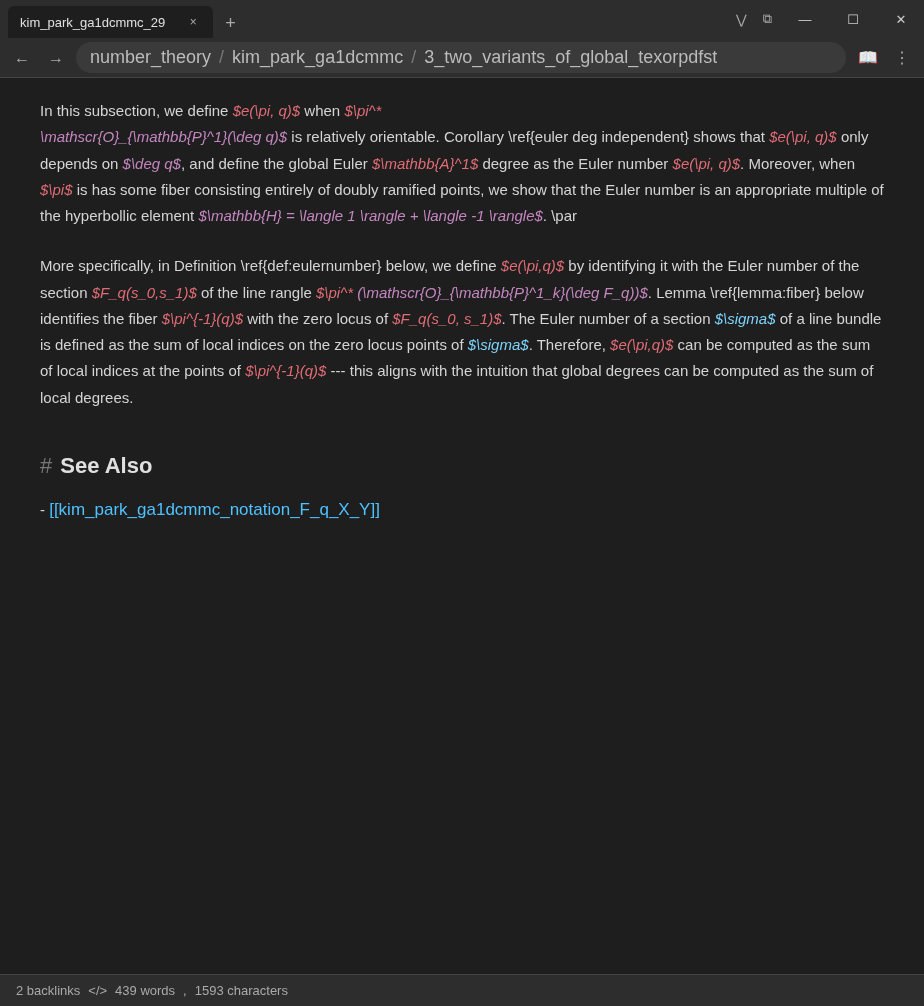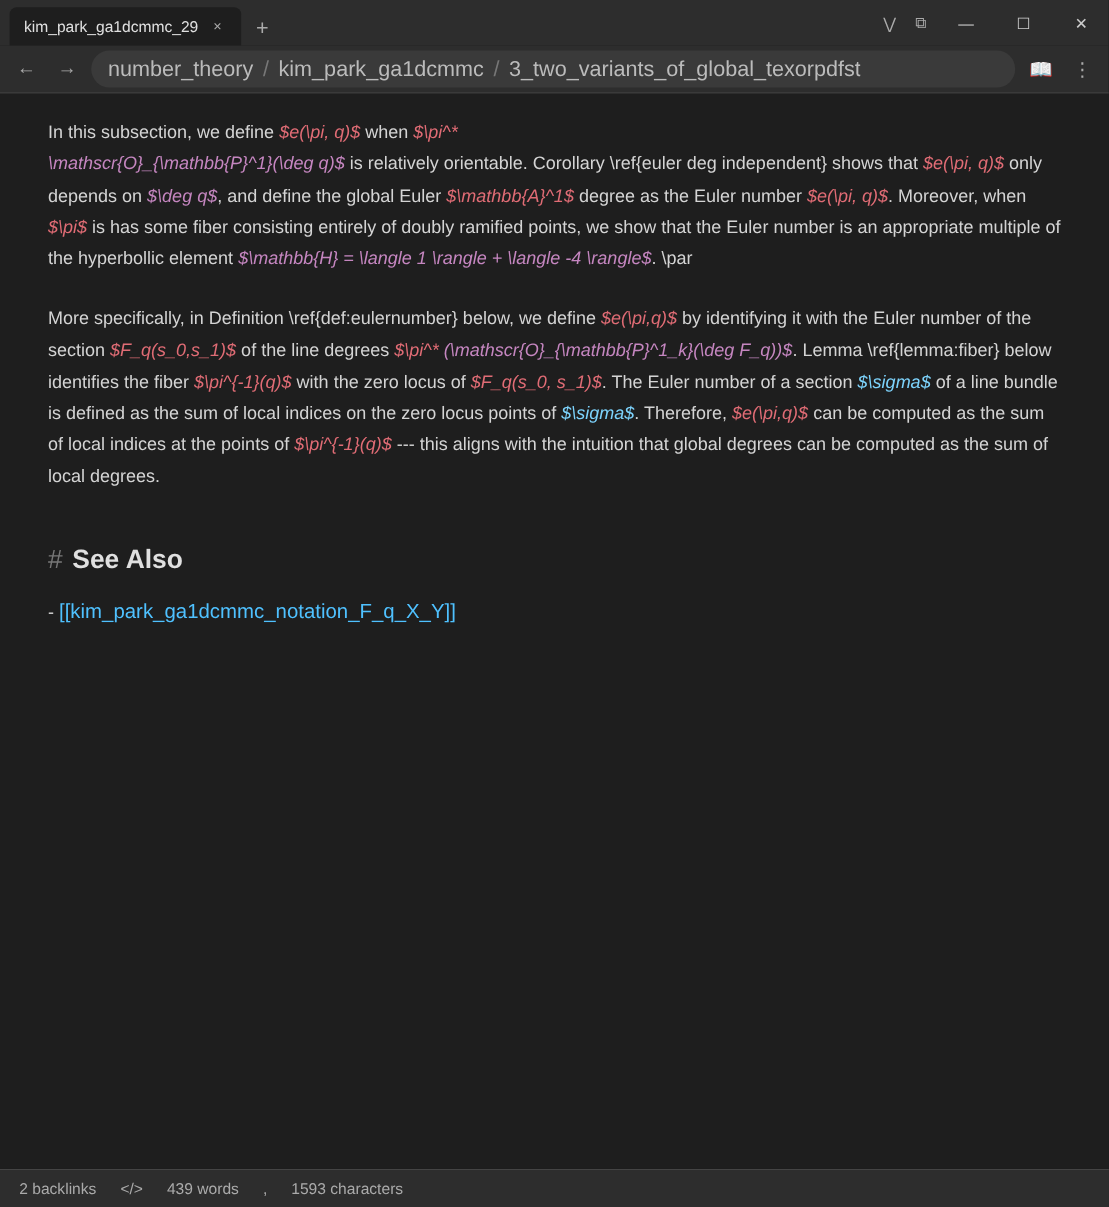--- a/index.html
+++ b/index.html
@@ -11,21 +11,21 @@
       font-size: 14px;
       overflow: hidden;
     }
 
     .tab {
       display: flex;
       align-items: center;
       background: #1e1e1e;
       border-radius: 6px 6px 0 0;
       padding: 6px 12px;
-      gap: 8px;
+      gap: 20px;
       font-size: 13px;
       color: #e0e0e0;
       min-width: 180px;
       height: 32px;
     }
 
     .tab-close {
       margin-left: auto;
       color: #aaa;
       font-size: 12px;
@@ -178,21 +178,21 @@
       position: fixed;
       bottom: 0;
       left: 0;
       right: 0;
       height: 32px;
       background: #2d2d2d;
       border-top: 1px solid #444;
       display: flex;
       align-items: center;
       padding: 0 16px;
-      gap: 20px;
+      gap: 8px;
       font-size: 13px;
       color: #aaa;
     }
 
     
     .top-bar {
       display: flex;
       align-items: center;
       background: #2d2d2d;
     }
@@ -261,26 +261,26 @@
   </div>
 </div>
 
 <div class="content-area">
 
   <div class="paragraph">
     <span>In this subsection, we define </span><span class="math-red">$e(\pi,  q)$</span><span> when </span><span class="math-red">$\pi^*</span><br>
     <span class="math-purple">\mathscr{O}_{\mathbb{P}^1}(\deg q)$</span><span> is relatively orientable.</span>
     <span>Corollary \ref{euler deg independent} shows that </span><span class="math-red">$e(\pi,  q)$</span><span> only depends on </span><span class="math-purple">$\deg q$</span><span>, and define the global Euler </span><span class="math-red">$\mathbb{A}^1$</span>
     <span> degree as the Euler number </span><span class="math-red">$e(\pi,  q)$</span><span>. Moreover, when </span><span class="math-red">$\pi$</span><span> is has some fiber consisting entirely of doubly ramified points, we show that the Euler number is an appropriate multiple of the hyperbollic element </span>
-    <span class="math-purple">$\mathbb{H} = \langle 1 \rangle + \langle -4 \rangle$</span><span>. \par</span>
+    <span class="math-purple">$\mathbb{H} = \langle 1 \rangle + \langle -1 \rangle$</span><span>. \par</span>
   </div>
 
   <div class="paragraph">
     <span>More specifically, in Definition \ref{def:eulernumber} below, we define </span><span class="math-red">$e(\pi,q)$</span><span> by identifying it with the Euler number of the section </span>
-    <span class="math-red">$F_q(s_0,s_1)$</span><span> of the line degrees </span><span class="math-red">$\pi^*</span>
+    <span class="math-red">$F_q(s_0,s_1)$</span><span> of the line rangle </span><span class="math-red">$\pi^*</span>
     <span class="math-purple">(\mathscr{O}_{\mathbb{P}^1_k}(\deg F_q))$</span><span>. Lemma \ref{lemma:fiber} below identifies the fiber </span><span class="math-red">$\pi^{-1}(q)$</span><span> with the zero locus of </span>
     <span class="math-red">$F_q(s_0,  s_1)$</span><span>. The Euler number of a section </span><span class="math-gold">$\sigma$</span><span> of a line bundle is defined as the sum of local indices on the zero locus points of </span>
     <span class="math-gold">$\sigma$</span><span>. Therefore, </span><span class="math-red">$e(\pi,q)$</span><span> can be computed as the sum of local indices at the points of </span>
     <span class="math-red">$\pi^{-1}(q)$</span><span> --- this aligns with the intuition that global degrees can be computed as the sum of local degrees.</span>
   </div>
 
   <div class="section-heading">
     <span class="hash">#</span>
     <span>See Also</span>
   </div>

